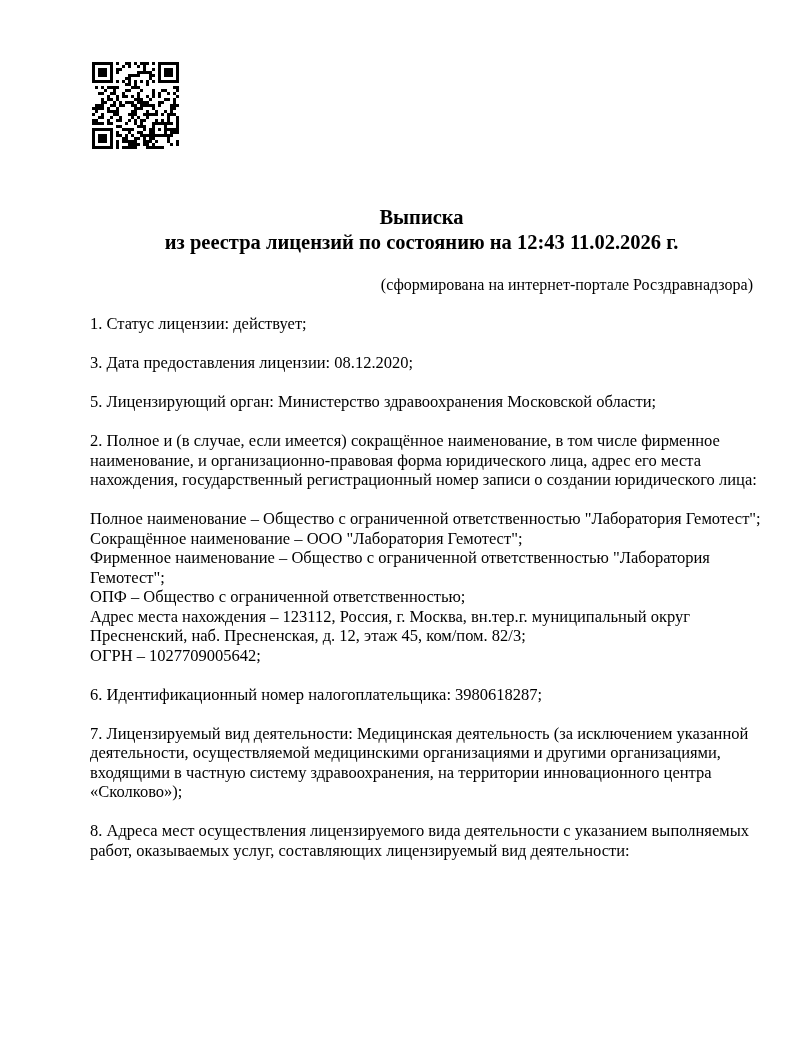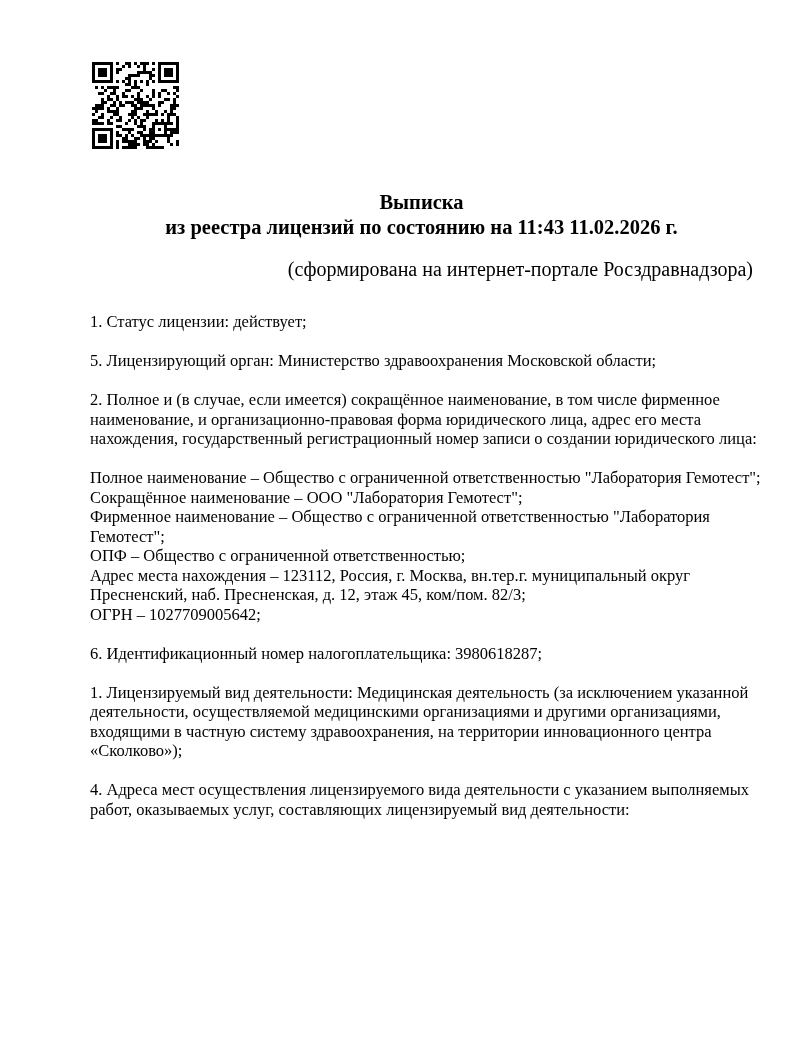--- a/index.html
+++ b/index.html
@@ -7,32 +7,32 @@
     width: 789px; height: 1052px;
     background: #ffffff; color: #000000;
     font-family: "Liberation Serif", "DejaVu Serif", serif;
     position: relative; overflow: hidden;
   }
   .page { position: absolute; inset: 0; }
   .qr {
     position: absolute; left: 92px; top: 62px;
     width: 87px; height: 87px;
   }
-  .content { position: absolute; left: 90px; top: 190px; width: 663px; }
+  .content { position: absolute; left: 90px; top: 205px; width: 663px; }
   .title {
     text-align: center; font-weight: bold;
     font-size: 20.5px; line-height: 25px;
     white-space: nowrap;
   }
   .subtitle {
-    text-align: right; font-size: 20px; line-height: 17px;
+    text-align: right; font-size: 16px; line-height: 17px;
     margin-top: 21px;
   }
   .paragraphs {
-    margin-top: 34px; width: 692px;
+    margin-top: 21px; width: 692px;
     font-size: 16.5px; line-height: 19.5px;
   }
   .paragraphs p {
     margin: 0 0 19.5px 0;
     white-space: pre-line;
   }
 </style>
 </head>
 <body>
 
@@ -430,42 +430,43 @@
         <rect x="21" y="28" width="1" height="1" fill="#000000"></rect>
         <rect x="22" y="28" width="1" height="1" fill="#000000"></rect>
         <rect x="23" y="28" width="1" height="1" fill="#000000"></rect>
       </svg>
   </div>
 
   <div class="content">
 
     <div class="title">
       <div>Выписка</div>
-      <div>из реестра лицензий по состоянию на 11:43 11.02.2026 г.</div>
+      <div>из реестра лицензий по состоянию на 12:43 11.02.2026 г.</div>
     </div>
 
     <div class="subtitle">(сформирована на интернет-портале Росздравнадзора)</div>
 
     <div class="paragraphs">
       <p>1. Статус лицензии: действует;</p>
+      <p>3. Дата предоставления лицензии: 08.12.2020;</p>
       <p>5. Лицензирующий орган: Министерство здравоохранения Московской области;</p>
       <p>2. Полное и (в случае, если имеется) сокращённое наименование, в том числе фирменное
 наименование, и организационно-правовая форма юридического лица, адрес его места
 нахождения, государственный регистрационный номер записи о создании юридического лица:</p>
       <p>Полное наименование – Общество с ограниченной ответственностью "Лаборатория Гемотест";
 Сокращённое наименование – ООО "Лаборатория Гемотест";
 Фирменное наименование – Общество с ограниченной ответственностью "Лаборатория
 Гемотест";
 ОПФ – Общество с ограниченной ответственностью;
 Адрес места нахождения – 123112, Россия, г. Москва, вн.тер.г. муниципальный округ
 Пресненский, наб. Пресненская, д. 12, этаж 45, ком/пом. 82/3;
 ОГРН – 1027709005642;</p>
       <p>6. Идентификационный номер налогоплательщика: 3980618287;</p>
-      <p>1. Лицензируемый вид деятельности: Медицинская деятельность (за исключением указанной
+      <p>7. Лицензируемый вид деятельности: Медицинская деятельность (за исключением указанной
 деятельности, осуществляемой медицинскими организациями и другими организациями,
 входящими в частную систему здравоохранения, на территории инновационного центра
 «Сколково»);</p>
-      <p>4. Адреса мест осуществления лицензируемого вида деятельности с указанием выполняемых
+      <p>8. Адреса мест осуществления лицензируемого вида деятельности с указанием выполняемых
 работ, оказываемых услуг, составляющих лицензируемый вид деятельности:</p>
     </div>
 
   </div>
 </div>
 
 </body></html>

